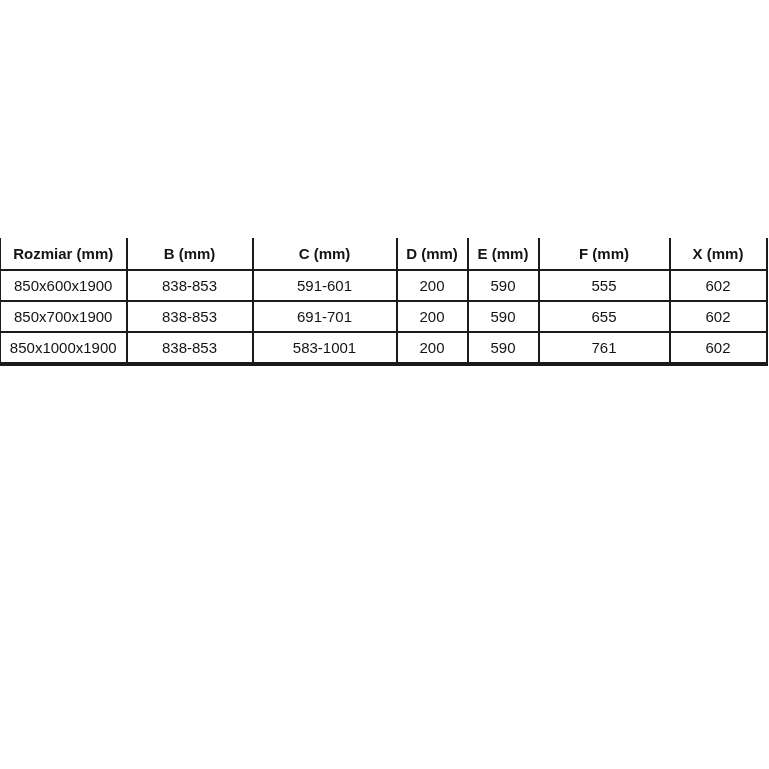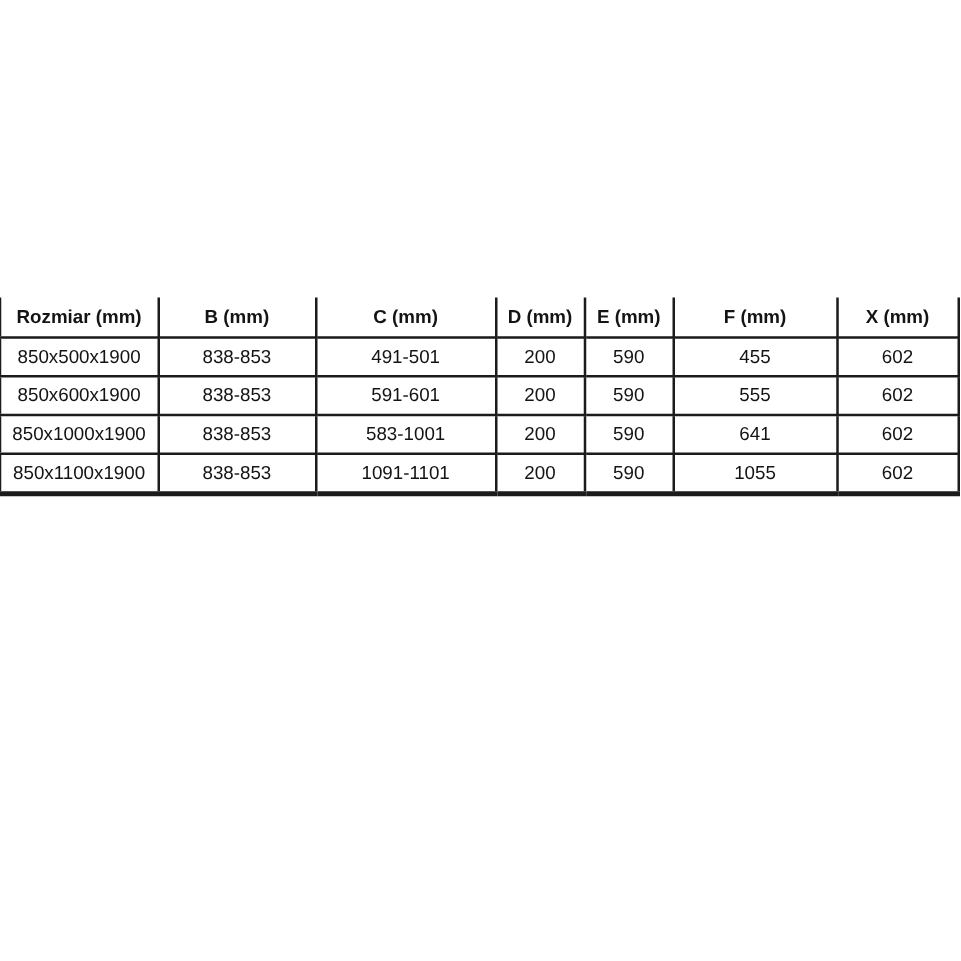--- a/index.html
+++ b/index.html
@@ -72,50 +72,41 @@
         <th>B (mm)</th>
         <th>C (mm)</th>
         <th>D (mm)</th>
         <th>E (mm)</th>
         <th>F (mm)</th>
         <th>X (mm)</th>
       </tr>
     </thead>
     <tbody>
         <tr>
-          <td>850x500x1900</td>
-          <td>838-853</td>
-          <td>491-501</td>
-          <td>200</td>
-          <td>590</td>
-          <td>455</td>
-          <td>602</td>
-        </tr>
-        <tr>
           <td>850x600x1900</td>
           <td>838-853</td>
           <td>591-601</td>
           <td>200</td>
           <td>590</td>
           <td>555</td>
           <td>602</td>
         </tr>
         <tr>
+          <td>850x700x1900</td>
+          <td>838-853</td>
+          <td>691-701</td>
+          <td>200</td>
+          <td>590</td>
+          <td>655</td>
+          <td>602</td>
+        </tr>
+        <tr>
           <td>850x1000x1900</td>
           <td>838-853</td>
           <td>583-1001</td>
           <td>200</td>
           <td>590</td>
-          <td>641</td>
-          <td>602</td>
-        </tr>
-        <tr>
-          <td>850x1100x1900</td>
-          <td>838-853</td>
-          <td>1091-1101</td>
-          <td>200</td>
-          <td>590</td>
-          <td>1055</td>
+          <td>761</td>
           <td>602</td>
         </tr>
       </tbody>
   </table>
 </div>
 
 </body></html>

